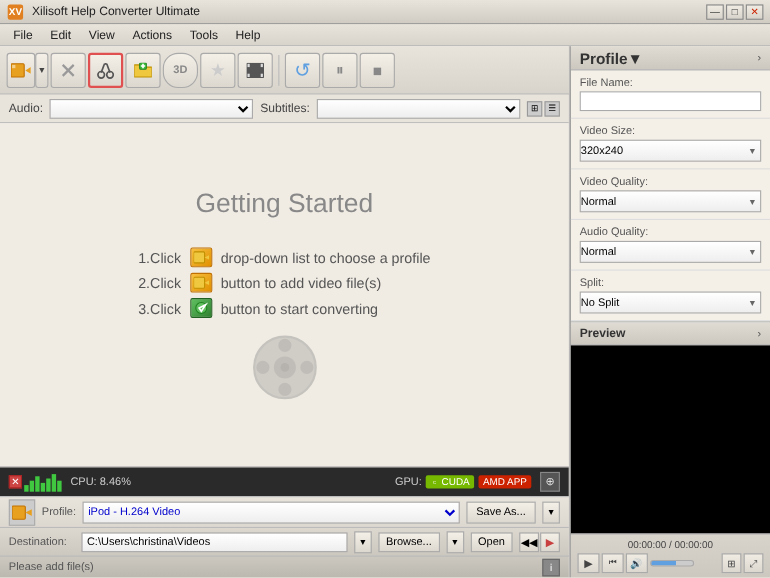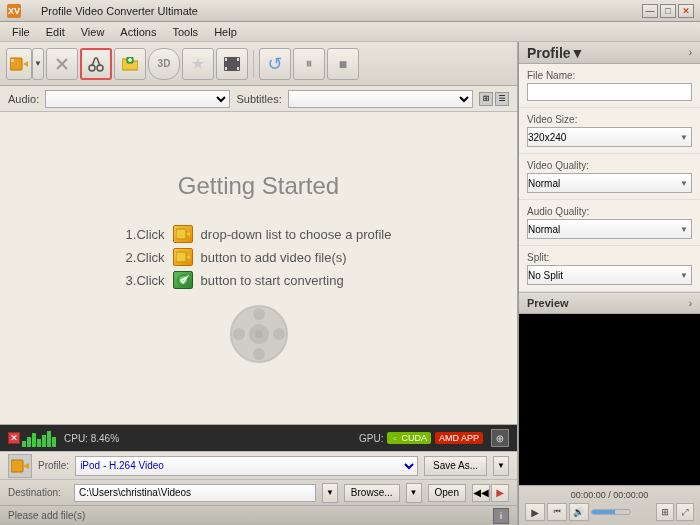--- a/index.html
+++ b/index.html
@@ -389,27 +389,27 @@
       cursor: pointer;
       font-size: 9px;
       color: #fff;
       display: flex; align-items: center; justify-content: center;
     }
   </style>
 </head>
 <body>
 
 <div id="titlebar">
-  <span style="margin-right:19px; display:flex; align-items:center;">
+  <span style="margin-right:7px; display:flex; align-items:center;">
     <svg width="16" height="16" viewBox="0 0 16 16">
       <rect x="1" y="1" width="14" height="14" rx="2" fill="#e08020"></rect>
       <text x="8" y="11" text-anchor="middle" font-size="9" fill="#fff" font-weight="bold">XV</text>
     </svg>
   </span>
-  <span class="title">Profile Video Converter Ultimate</span>
+  <span class="title">Xilisoft Help Converter Ultimate</span>
   <div class="win-btn">—</div>
   <div class="win-btn">□</div>
   <div class="win-btn" style="color:#cc2200;">✕</div>
 </div>
 
 <div id="menubar">
   <span class="menu-item">File</span>
   <span class="menu-item">Edit</span>
   <span class="menu-item">View</span>
   <span class="menu-item">Actions</span>

